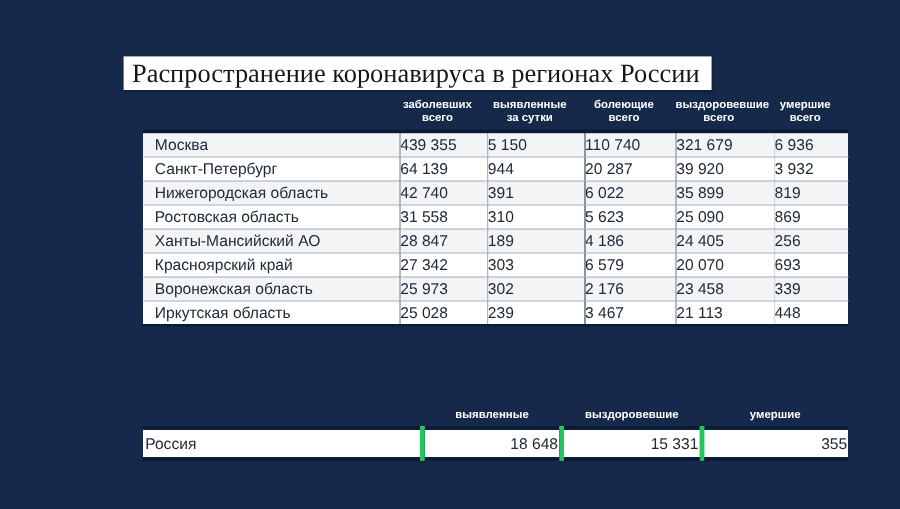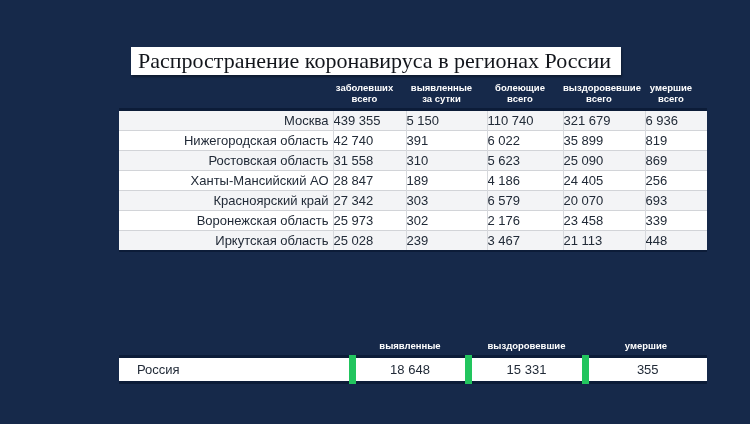--- a/index.html
+++ b/index.html
@@ -2,21 +2,21 @@
 <html><head>
 <meta charset="utf-8">
 <style>
   html,body { margin:0; padding:0; background:#16294a; }
   .stage {
     position:relative; width:750px; height:424px;
     background:#16294a; overflow:hidden;
     font-family:"Liberation Sans", sans-serif;
   }
   .title-box {
-    position:absolute; left:131px; top:47px;
+    position:absolute; left:103px; top:47px;
     background:#ffffff; color:#13161c;
     font-family:"Liberation Serif", serif;
     font-size:22px; line-height:28px; height:28px;
     padding:0 10px 0 7px; white-space:nowrap;
     box-shadow:1px 2px 2px rgba(0,0,0,0.35);
   }
   table { border-collapse:collapse; table-layout:fixed; }
   .main-table {
     position:absolute; left:119px; top:82px; width:588px;
   }
@@ -24,41 +24,41 @@
     color:#ffffff; font-size:9.5px; font-weight:bold;
     text-align:center; vertical-align:bottom;
     padding:0 10px 4px 0; line-height:11px; white-space:nowrap;
   }
   .main-table tbody td {
     background:#ffffff; color:#222b38; font-size:13px;
     line-height:19px; height:19px; padding:0 10px 0 0;
     text-align:left; border-top:1px solid #d2d4d8;
     white-space:nowrap; overflow:hidden;
   }
-  .main-table tbody td.region-cell { text-align:right; padding:0 4px 0 10px; }
+  .main-table tbody td.region-cell { text-align:left; padding:0 4px 0 10px; }
   .main-table tbody td + td { border-left:1px solid #d7d9dd; }
   .main-table tbody tr:nth-child(odd) td { background:#f3f4f6; }
   .main-table tbody tr:first-child td { border-top:3px solid #0c1c38; }
   .main-table tbody tr:last-child td { border-bottom:2px solid #0c1c38; }
   .summary-table {
     position:absolute; left:119px; top:340px; width:588px;
   }
   .summary-table th {
     color:#ffffff; font-size:9.5px; font-weight:bold;
     text-align:center; vertical-align:bottom;
     padding:0 0 4px 0; white-space:nowrap;
   }
   .summary-table tbody td {
     background:#ffffff; color:#222b38; font-size:13px;
     line-height:21px; height:21px; text-align:center;
     border-top:3px solid #0c1c38; border-bottom:3px solid #0c1c38;
     white-space:nowrap; overflow:hidden;
   }
-  .summary-table tbody td.region-cell { text-align:left; padding-left:18px; }
-  .summary-table tbody td + td { border-left:7px solid #22c55e; }
+  .summary-table tbody td.region-cell { text-align:left; padding-left:2px; }
+  .summary-table tbody td + td { border-left:4px solid #22c55e;text-align:right; }
 </style>
 </head>
 <body>
 
 <div class="stage">
 
   <div class="title-box">Распространение коронавируса в регионах России</div>
 
   <table class="main-table">
     <colgroup>
@@ -95,20 +95,28 @@
         </tr>
       </thead>
     <tbody>
         <tr>
           <td class="region-cell">Москва</td>
           <td class="value-cell">439 355</td>
           <td class="value-cell">5 150</td>
           <td class="value-cell">110 740</td>
           <td class="value-cell">321 679</td>
           <td class="value-cell">6 936</td>
+        </tr>
+        <tr>
+          <td class="region-cell">Санкт-Петербург</td>
+          <td class="value-cell">64 139</td>
+          <td class="value-cell">944</td>
+          <td class="value-cell">20 287</td>
+          <td class="value-cell">39 920</td>
+          <td class="value-cell">3 932</td>
         </tr>
         <tr>
           <td class="region-cell">Нижегородская область</td>
           <td class="value-cell">42 740</td>
           <td class="value-cell">391</td>
           <td class="value-cell">6 022</td>
           <td class="value-cell">35 899</td>
           <td class="value-cell">819</td>
         </tr>
         <tr>

